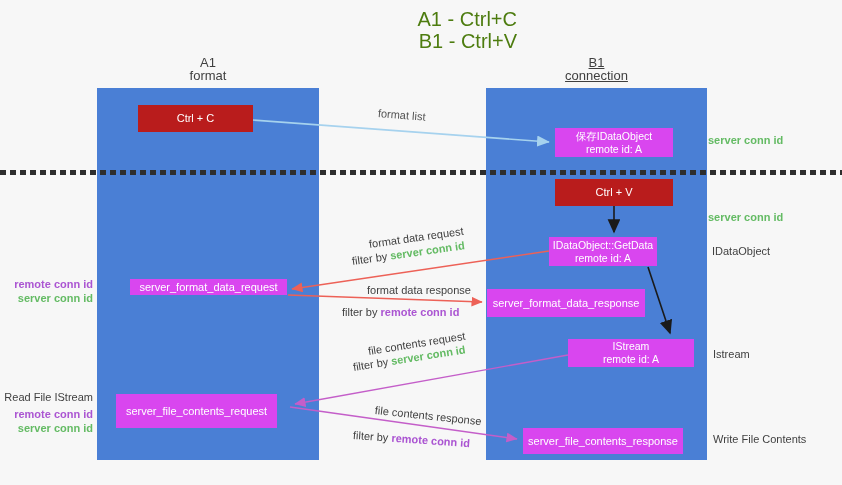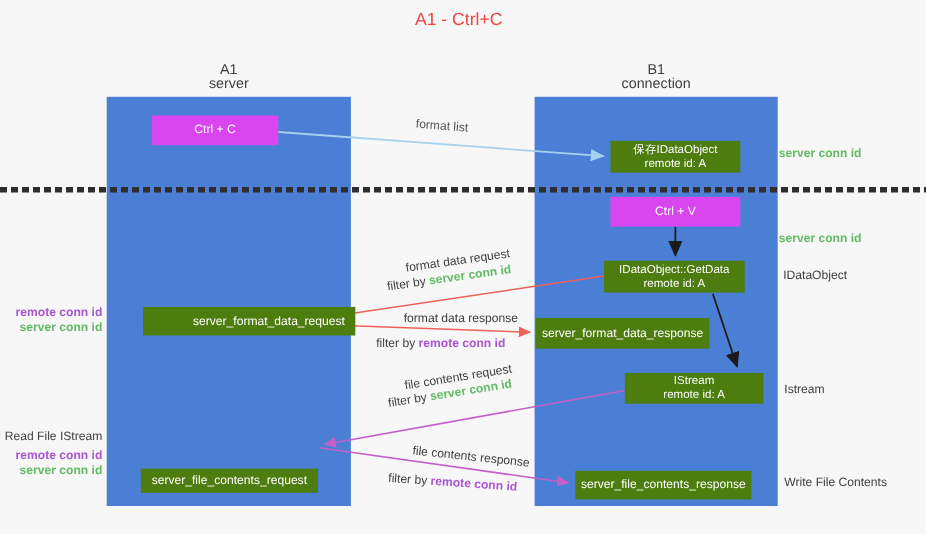--- a/index.html
+++ b/index.html
@@ -1,50 +1,51 @@
 <!DOCTYPE html>
 <html><head>
 <meta charset="utf-8">
 <style>
   html,body{margin:0;padding:0;}
   body{background:#f7f7f7;font-family:"Liberation Sans",sans-serif;}
   .canvas{position:relative;width:842px;height:485px;background:#f7f7f7;overflow:hidden;}
-  .title{position:absolute;left:317px;top:8px;width:200px;text-align:center;
-         font-size:16px;line-height:22px;color:#ef4444;}
+  .title{position:absolute;left:317px;top:8px;width:200px;text-align:right;
+         font-size:20px;line-height:22px;color:#4d7c0f;}
   .col-header{position:absolute;top:56px;text-align:center;font-size:13px;line-height:13px;color:#3f3f3f;}
   .lane{position:absolute;top:88px;height:372px;background:#4a7fd5;}
   .lane-left{left:97px;width:222px;}
   .lane-right{left:486px;width:221px;}
   .dotted{position:absolute;left:0;top:170px;width:842px;height:5px;
           background:repeating-linear-gradient(to right,#2e2e2e 0 6px,transparent 6px 10px);}
   .overlay{position:absolute;left:0;top:0;width:842px;height:485px;pointer-events:none;}
   .box{position:absolute;display:flex;flex-direction:column;align-items:center;justify-content:center;
        color:#ffffff;font-size:11px;line-height:13px;text-align:center;white-space:nowrap;}
-  .green{background:#d946ef;}
-  .orange{background:#4d7c0f;}
+  .green{background:#b91c1c;}
+  .orange{background:#d946ef;}
   .lbl{position:absolute;font-size:11px;color:#3f3f3f;white-space:nowrap;}
   .green-t{color:#64bb64;font-weight:bold;}
   .purple-t{color:#ab55d2;font-weight:bold;}
   .left-col{left:0;width:93px;text-align:right;}
   .rot{transform-origin:left center;}
 </style>
 </head>
 <body>
 
 <div class="canvas">
 
   <div class="title">
     <div>A1 - Ctrl+C</div>
+    <div>B1 - Ctrl+V</div>
   </div>
 
   <div class="col-header" style="left:97px;width:222px;">
     <div>A1</div>
-    <div>server</div>
+    <div>format</div>
   </div>
-  <div class="col-header" style="left:486px;width:221px;">
+  <div class="col-header" style="left:486px;width:221px;text-decoration:underline;">
     <div>B1</div>
     <div>connection</div>
   </div>
 
   <div class="lane lane-left"></div>
   <div class="lane lane-right"></div>
 
   <div class="dotted"></div>
 
   <svg class="overlay" viewBox="0 0 842 485">
@@ -73,35 +74,35 @@
 
   <div class="box green" style="left:138px;top:105px;width:115px;height:27px;">Ctrl + C</div>
 
   <div class="box orange" style="left:555px;top:128px;width:118px;height:29px;font-size:10.5px;">
     <div>保存IDataObject</div>
     <div>remote id: A</div>
   </div>
 
   <div class="box green" style="left:555px;top:179px;width:118px;height:27px;">Ctrl + V</div>
 
-  <div class="box orange" style="left:549px;top:237px;width:128px;height:29px;font-size:10.5px;">
+  <div class="box orange" style="left:549px;top:237px;width:108px;height:29px;font-size:10.5px;">
     <div>IDataObject::GetData</div>
     <div>remote id: A</div>
   </div>
 
-  <div class="box orange" style="left:130px;top:279px;width:157px;height:26px;padding-left:36px;">server_format_data_request</div>
+  <div class="box orange" style="left:130px;top:279px;width:157px;height:16px;">server_format_data_request</div>
 
   <div class="box orange" style="left:487px;top:289px;width:158px;height:28px;">server_format_data_response</div>
 
   <div class="box orange" style="left:568px;top:339px;width:126px;height:28px;font-size:10.5px;">
     <div>IStream</div>
     <div>remote id: A</div>
   </div>
 
-  <div class="box orange" style="left:128px;top:394px;width:161px;height:22px;margin-top:32px;">server_file_contents_request</div>
+  <div class="box orange" style="left:116px;top:394px;width:161px;height:34px;">server_file_contents_request</div>
 
   <div class="box orange" style="left:523px;top:428px;width:160px;height:26px;">server_file_contents_response</div>
 
   <div class="lbl rot" style="left:378px;top:107px;color:#555555;transform:rotate(4.5deg);">format list</div>
 
   <div class="lbl rot" style="left:369px;top:238px;transform:rotate(-8deg);">format data request</div>
   <div class="lbl rot" style="left:352px;top:255px;transform:rotate(-8deg);">
     <span>filter by</span>
     <span class="green-t">server conn id</span>
   </div>

